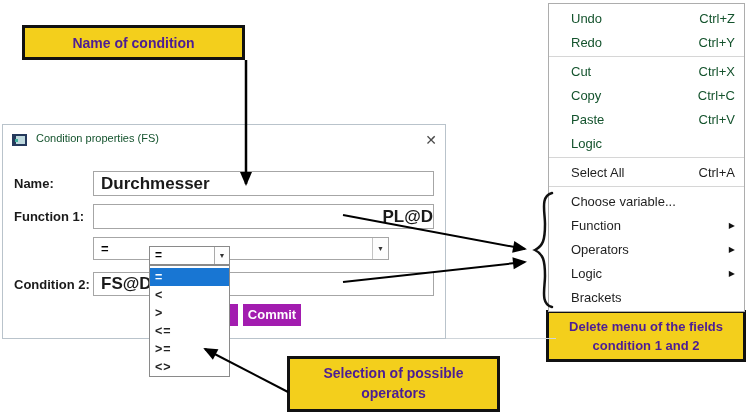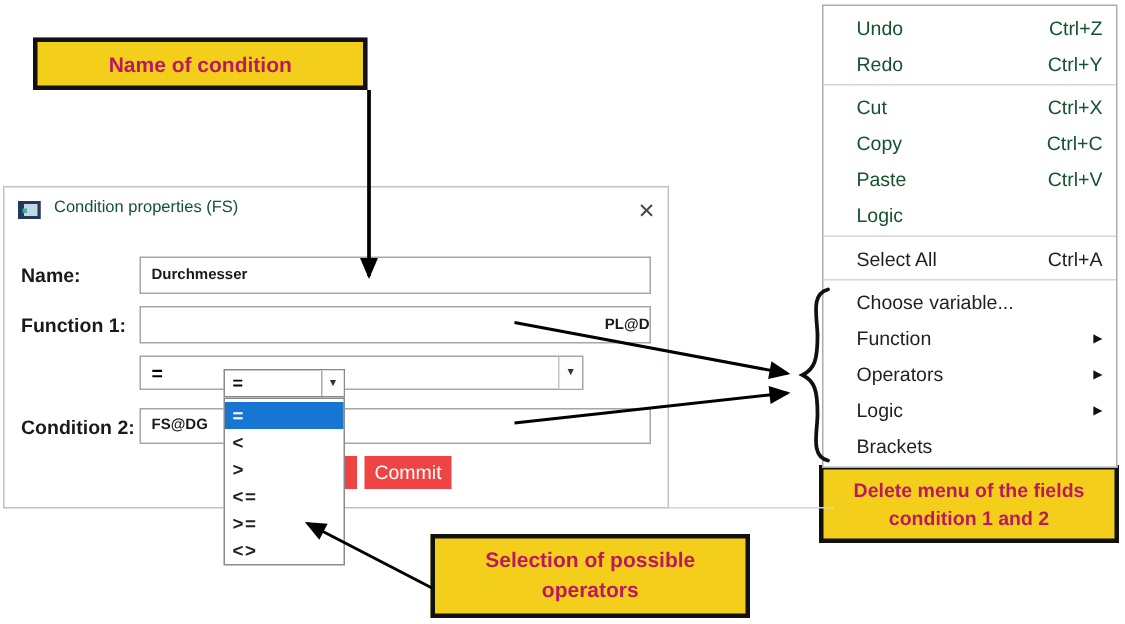--- a/index.html
+++ b/index.html
@@ -2,21 +2,21 @@
 <html><head>
 <meta charset="utf-8">
 <style>
   * { margin:0; padding:0; box-sizing:border-box; }
   body { background:#fff; font-family:"Liberation Sans","DejaVu Sans",sans-serif; }
   #canvas { position:relative; width:750px; height:416px; background:#fff; overflow:hidden; }
 
   
   .callout {
     position:absolute; background:#f3cf1c; border:3px solid #111;
-    color:#be185d; font-weight:bold; text-align:center;
+    color:#4c1d95; font-weight:bold; text-align:center;
     display:flex; flex-direction:column; justify-content:center;
   }
   #callout-name   { left:22px;  top:25px;  width:223px; height:35px; font-size:14px; }
   #callout-ctx    { left:546px; top:310px; width:200px; height:52px; font-size:13px; line-height:1.5; }
   #callout-ops    { left:287px; top:356px; width:213px; height:56px; font-size:14px; line-height:1.4; }
 
   
   #overlay { position:absolute; left:0; top:0; width:750px; height:416px; pointer-events:none; z-index:40; }
 
   
@@ -30,21 +30,21 @@
   #dialog-icon .inner { position:absolute; right:1px; top:1px; width:9px; height:8px; background:#bfd9de; }
   #dialog-icon .dot { position:absolute; left:2px; top:4px; width:3px; height:3px; background:#3fae9c; }
   #dialog-title { position:absolute; left:33px; top:7px; font-size:11px; color:#14532d; }
   #dialog-close { position:absolute; left:417px; top:5px; width:22px; height:20px;
     font-size:14px; color:#4a4a4a; text-align:center; line-height:20px; cursor:default; }
 
   .dlg-label { position:absolute; left:11px; font-size:13px; font-weight:600; color:#1a1a1a; }
   .dlg-field {
     position:absolute; left:90px; width:341px; height:25px;
     border:1px solid #a6a6a6; background:#fff;
-    font-size:10px; font-weight:600; color:#1a1a1a;
+    font-size:17px; font-weight:600; color:#1a1a1a;
     line-height:23px; padding-left:7px;
   }
   #field-name  { top:46px; }
   #field-cond1 { top:79px;text-align:right; }
   #field-cond2 { top:147px; height:24px; line-height:22px; }
   #label-name  { top:51px; }
   #label-cond1 { top:84px; }
   #label-cond2 { top:152px; }
 
   
@@ -72,22 +72,22 @@
     position:absolute; left:146px; top:140px; width:81px; height:112px;
     border:1px solid #8a8a8a; background:#fff; z-index:30; padding-top:2px;
   }
   .dd-item {
     height:18px; line-height:18px; padding-left:5px;
     font-size:12.5px; font-weight:600; color:#222; letter-spacing:1px;
   }
   .dd-item.selected { background:#1876d3; color:#fff; }
 
   .steel-btn {
-    position:absolute; background:#ef4444; color:#fff; z-index:1;
-    font-size:13px; text-align:center; line-height:22px; height:22px; top:179px;
+    position:absolute; background:#a21caf; color:#fff; z-index:1;
+    font-size:13px; text-align:center; line-height:22px; height:22px; top:179px;font-weight:bold;
   }
   #btn-hidden { left:170px; width:65px; }
   #btn-commit { left:240px; width:58px; }
 
   
   #edge-line { position:absolute; left:446px; top:338px; width:110px; height:1px; background:#cfd5da; }
 
   
   #context-menu {
     position:absolute; left:548px; top:3px; width:197px;

